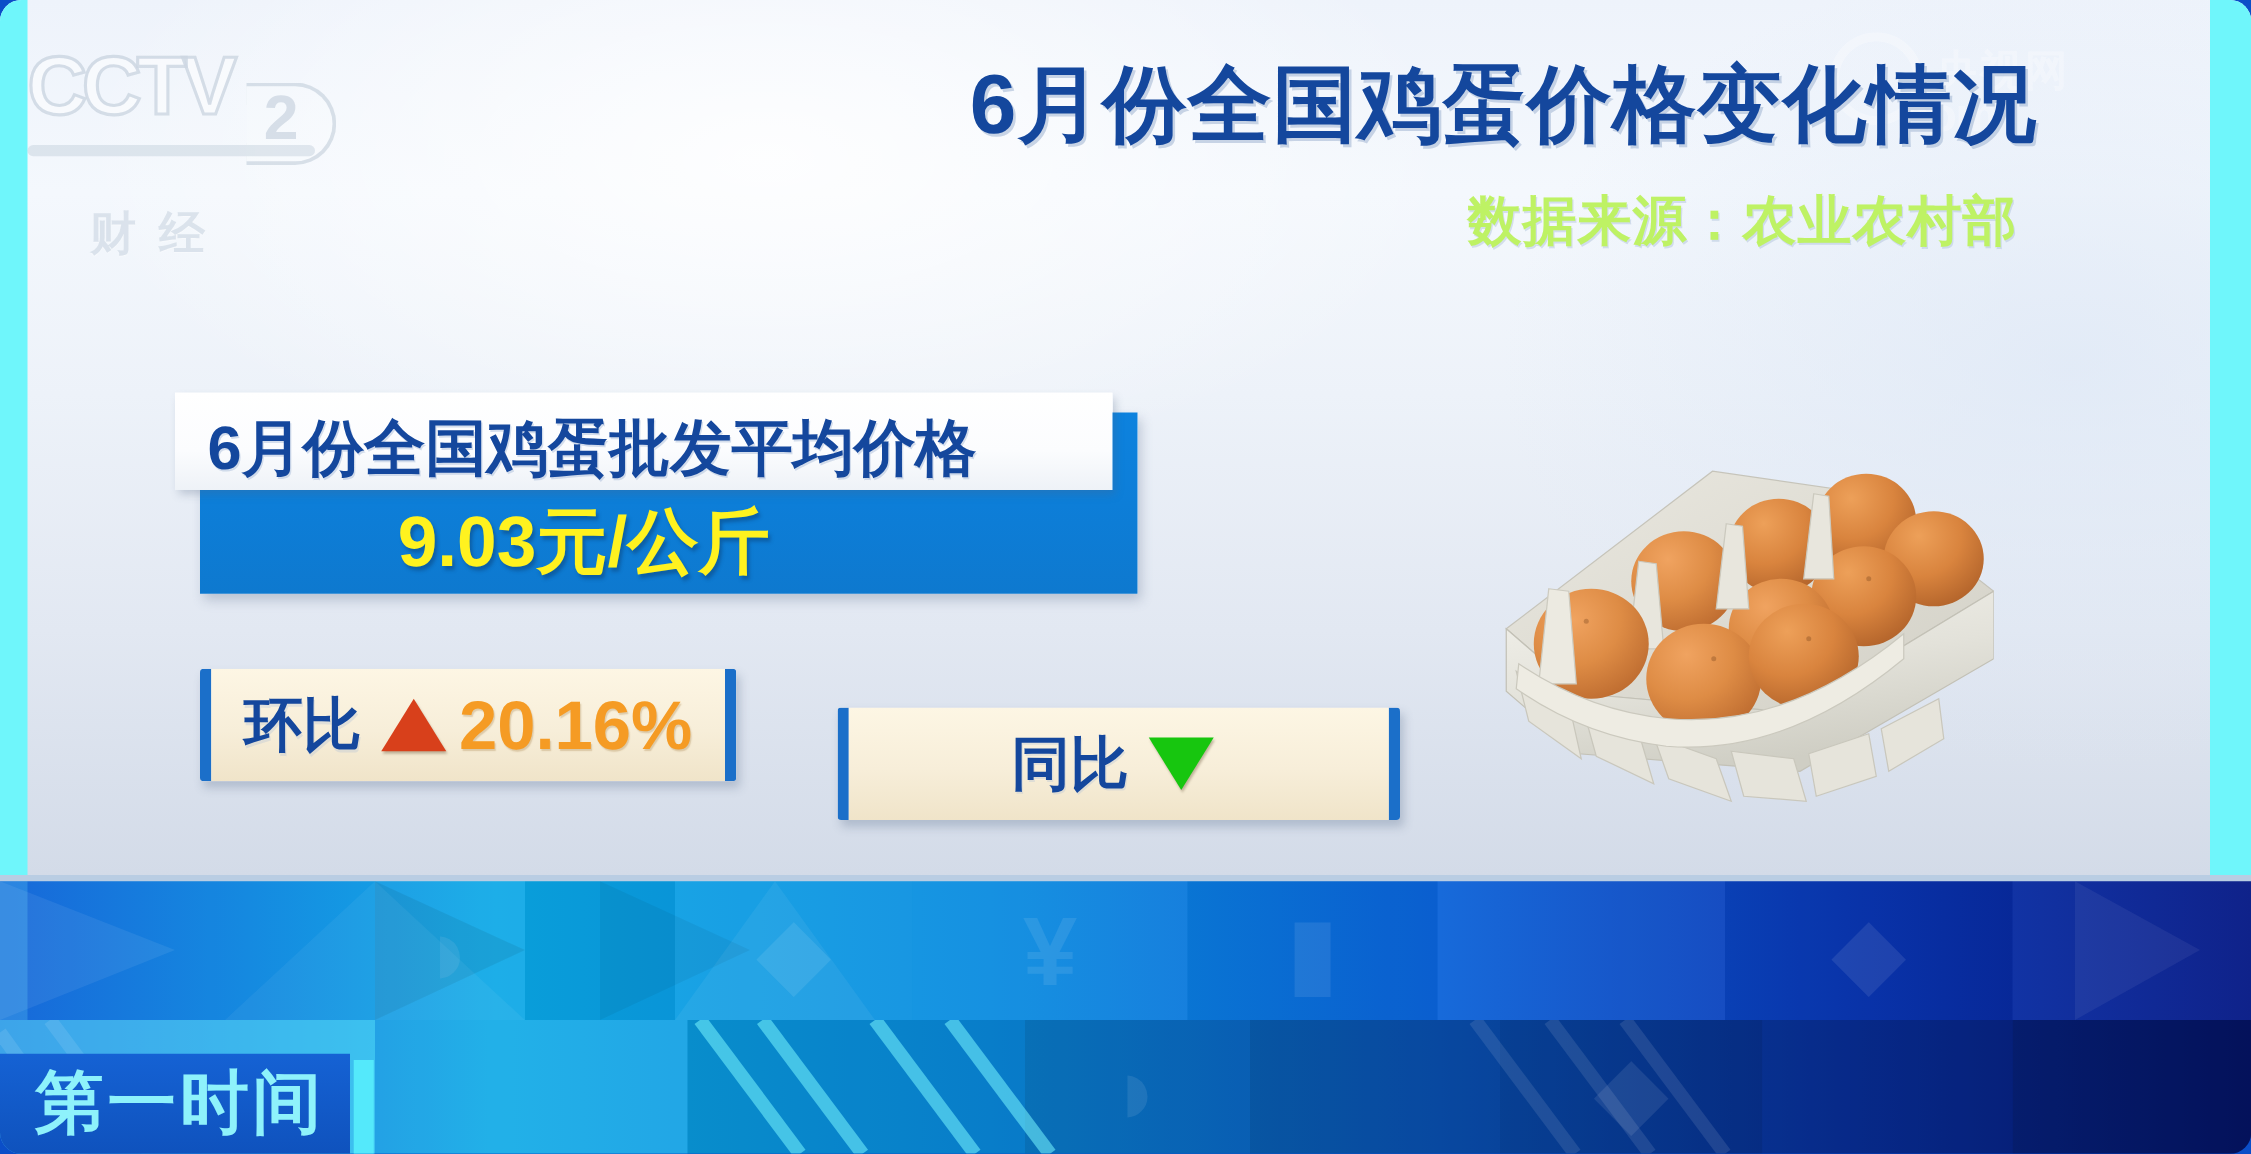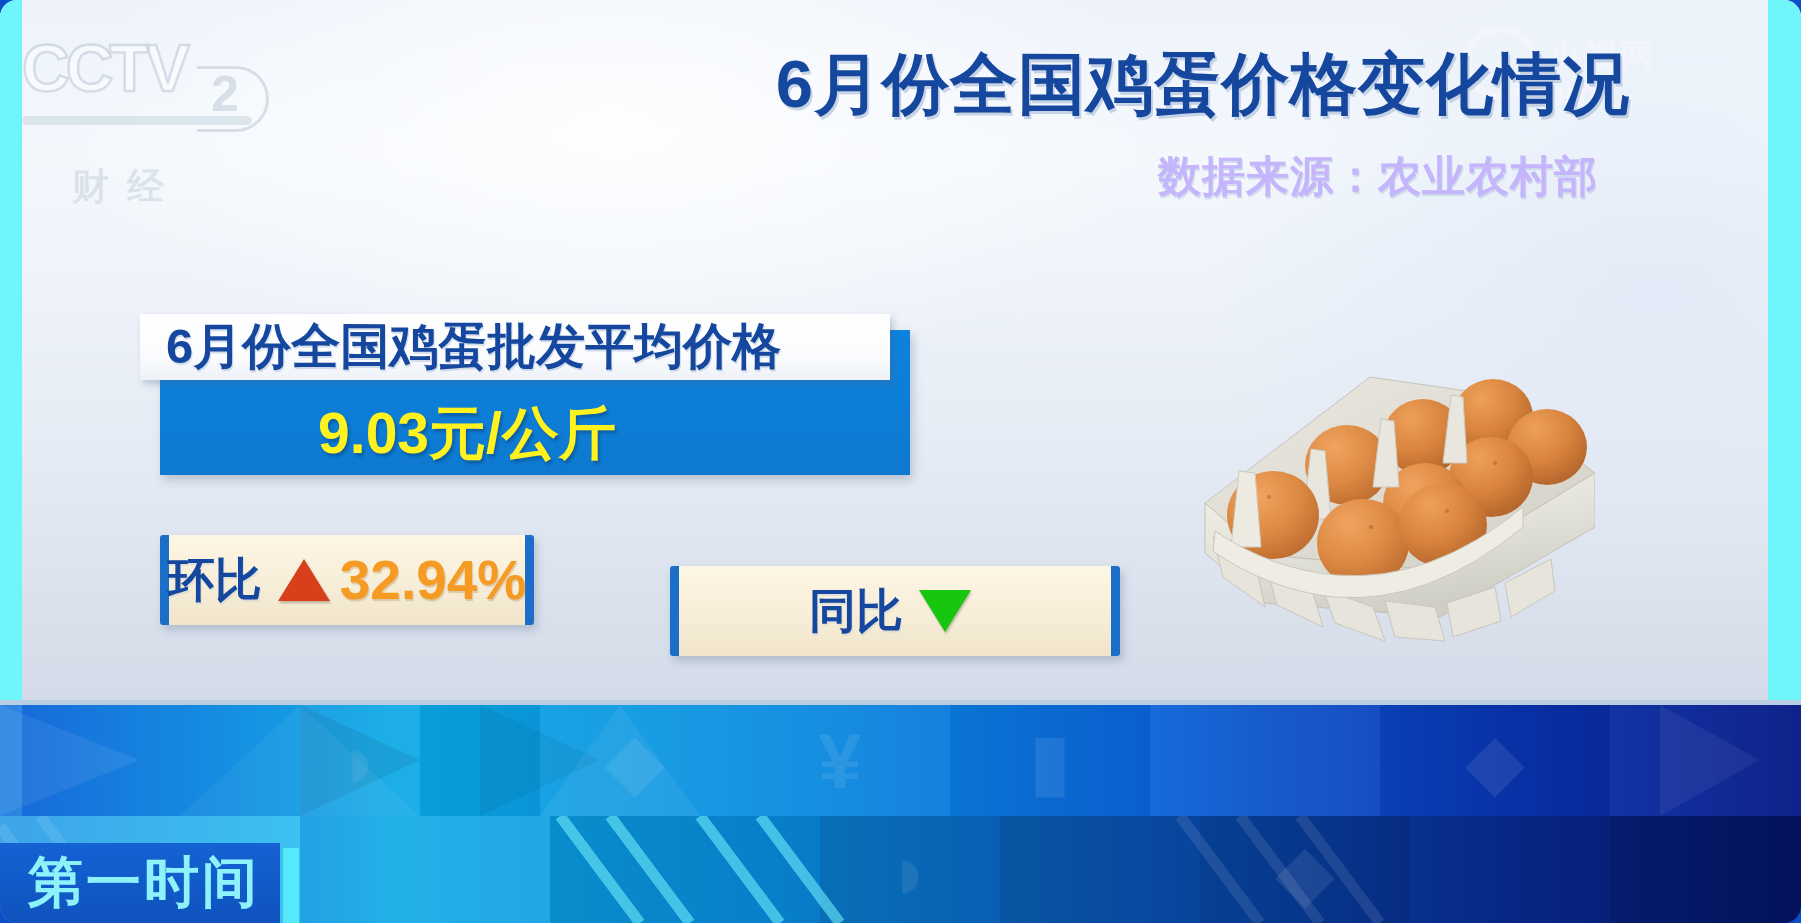--- a/index.html
+++ b/index.html
@@ -96,35 +96,35 @@
   
   .headline{
     position:absolute; left:700px; top:48px; width:930px;
     text-align:right;
     font-size:67px; font-weight:bold; color:#14479d;
     letter-spacing:1px; line-height:1.08;
     text-shadow:2px 3px 0 rgba(160,180,210,.55);
     white-space:nowrap;
   }
   .subline{
-    position:absolute; left:668px; top:148px; width:930px;
+    position:absolute; left:684px; top:148px; width:930px;
     text-align:right;
-    font-size:43px; font-weight:bold; color:#c4b5fd;
+    font-size:43px; font-weight:bold; color:#bef264;
     letter-spacing:1px; white-space:nowrap;
     text-shadow:1px 2px 0 rgba(170,190,215,.45);
   }
 
   
   .price-panel{
     position:absolute; left:160px; top:330px; width:750px; height:145px;
     background:linear-gradient(180deg,#0d82de 0%,#0d7ed8 50%,#0e79cf 100%);
     box-shadow:3px 5px 9px rgba(90,110,140,.32);
   }
   .price-label{
-    position:absolute; left:-20px; top:-16px; width:750px; height:66px;
+    position:absolute; left:-20px; top:-16px; width:750px; height:78px;
     background:linear-gradient(180deg,#ffffff 0%,#fbfcfe 60%,#eef2f7 100%);
     box-shadow:3px 4px 7px rgba(80,100,130,.30);
     display:flex; align-items:flex-end; justify-content:flex-start;
   }
   .price-label span{
     font-size:49px; font-weight:bold; color:#14479d;
     padding-left:26px; letter-spacing:0px; white-space:nowrap;
     text-shadow:1px 2px 0 rgba(165,185,215,.45);
   }
   .price-value{
@@ -163,21 +163,21 @@
   .tri.down{
     border-left:26px solid transparent;
     border-right:26px solid transparent;
     border-top:42px solid #17c60f;
   }
   .stat .num{
     font-size:55px; font-weight:bold; color:#f59b24;
     letter-spacing:0px;
     text-shadow:1px 2px 1px rgba(160,120,60,.30);
   }
-  #stat-mom{ left:160px; top:535px; width:374px; }
+  #stat-mom{ left:160px; top:535px; width:429px; }
   #stat-yoy{ left:670px; top:566px; width:450px; }
 
   
   .eggs{
     position:absolute; left:1195px; top:355px; width:400px; height:290px;
   }
   .eggs svg{ width:100%; height:100%; display:block; }
 
   
   .band{
@@ -255,21 +255,21 @@
   <div class="price-panel">
     <div class="price-label">
       <span>6月份全国鸡蛋批发平均价格</span>
     </div>
     <div class="price-value">9.03元/公斤</div>
   </div>
 
   <div class="stat" id="stat-mom">
     <span class="lbl">环比</span>
     <span class="tri up"></span>
-    <span class="num">32.94%</span>
+    <span class="num">20.16%</span>
   </div>
 
   <div class="stat" id="stat-yoy">
     <span class="lbl">同比</span>
     <span class="tri down"></span>
   </div>
 
   <div class="eggs">
     <svg viewBox="0 0 400 290" xmlns="http://www.w3.org/2000/svg">
       <defs>

